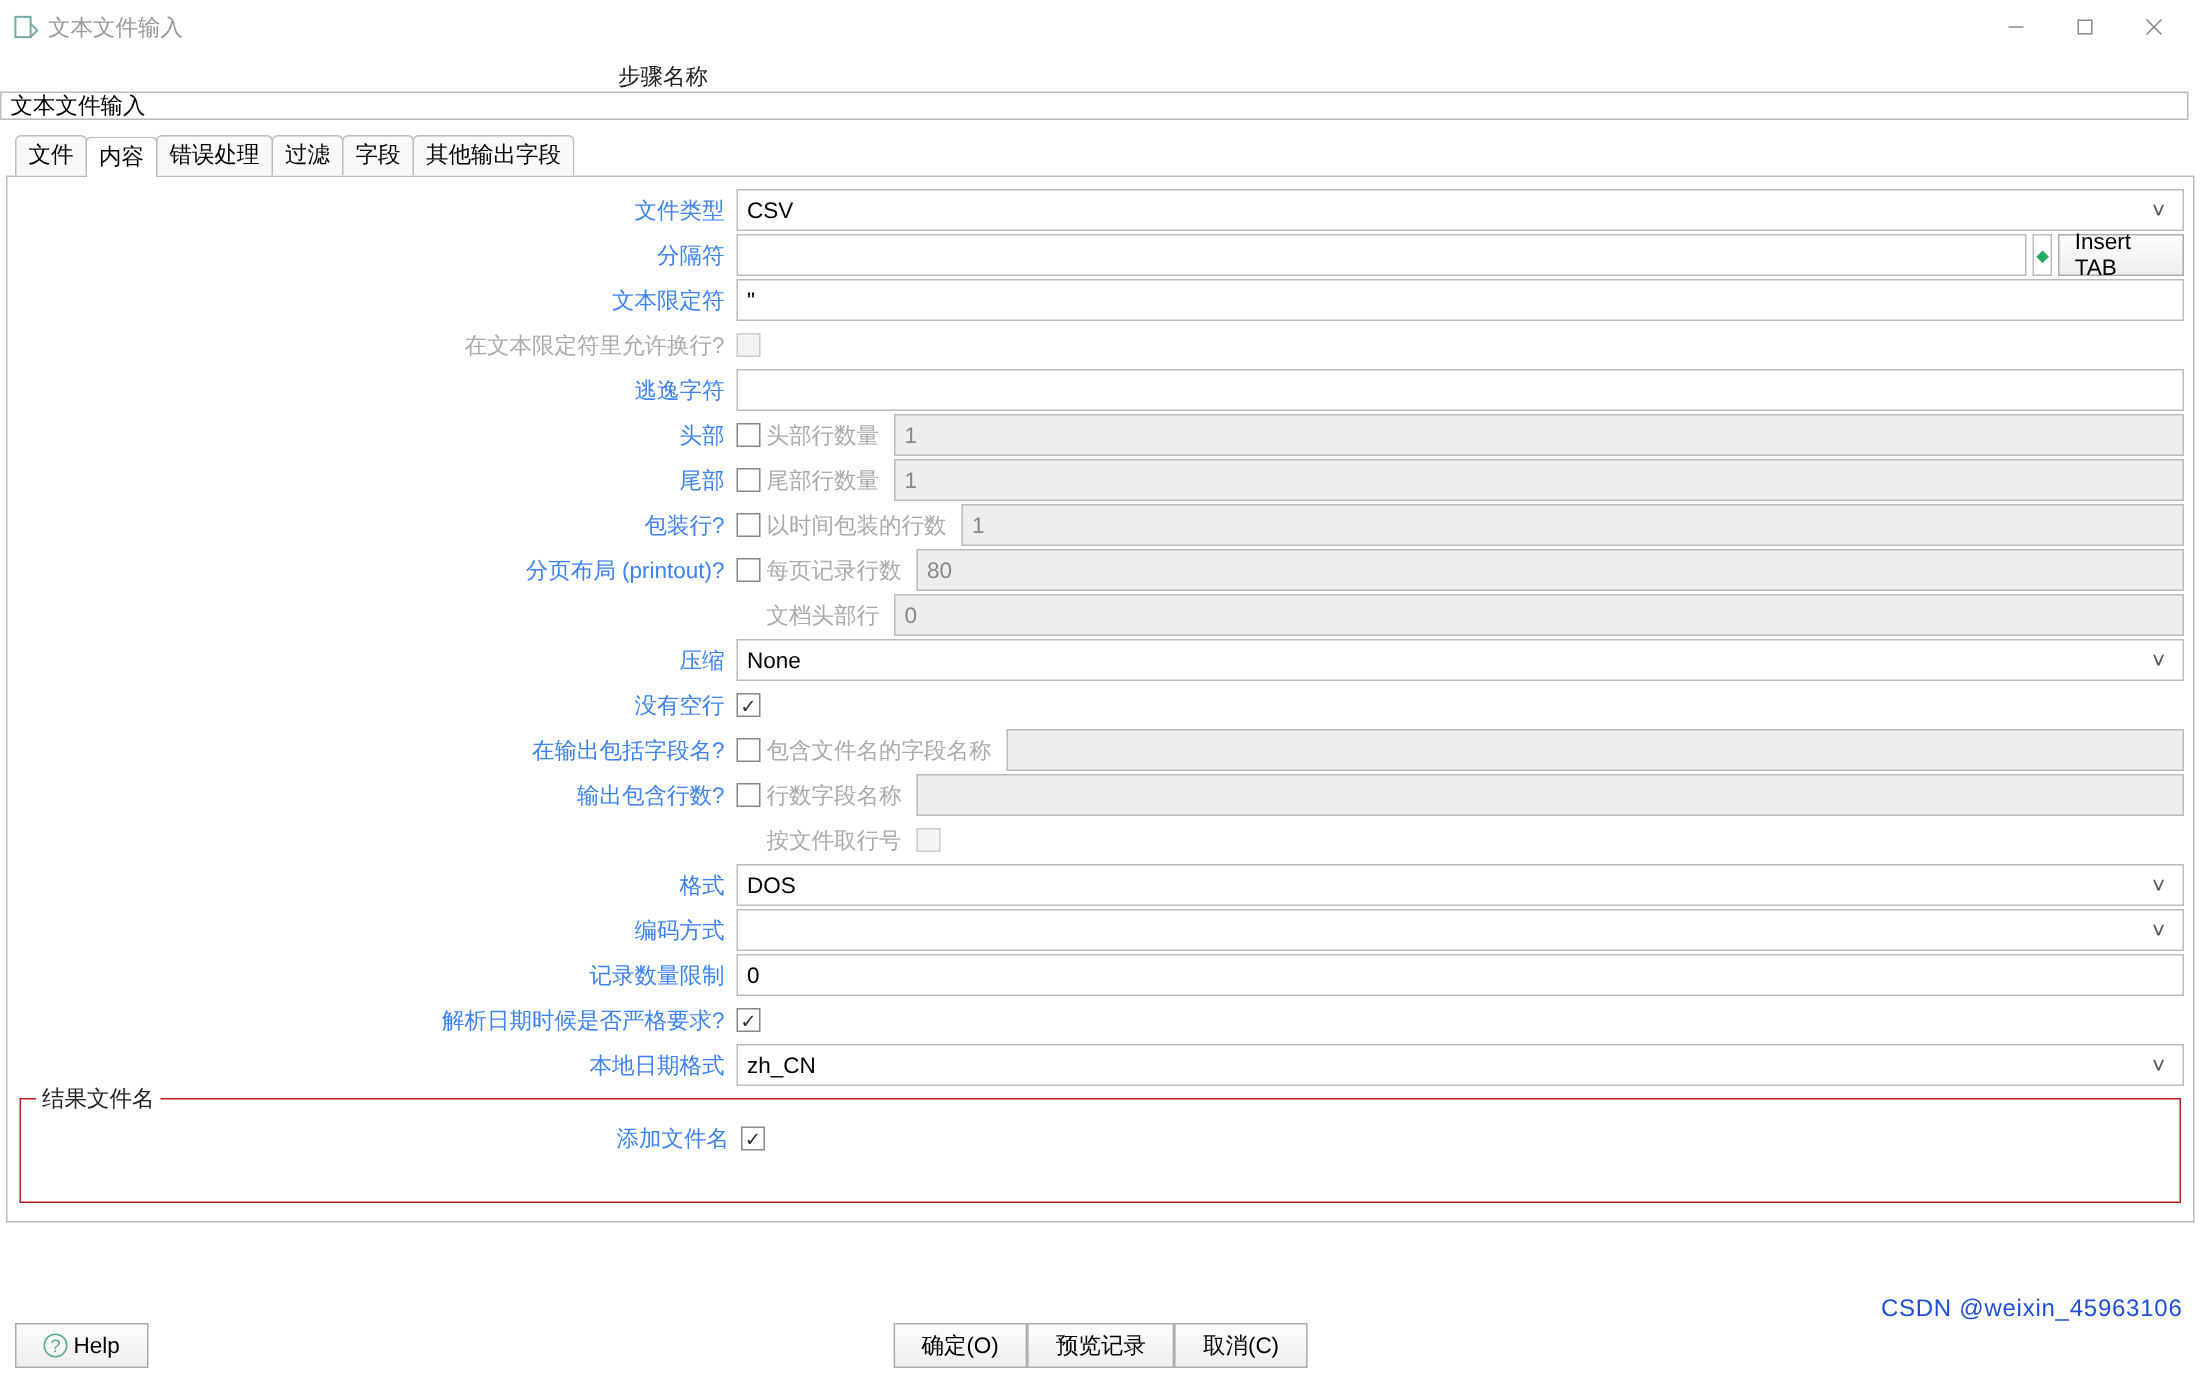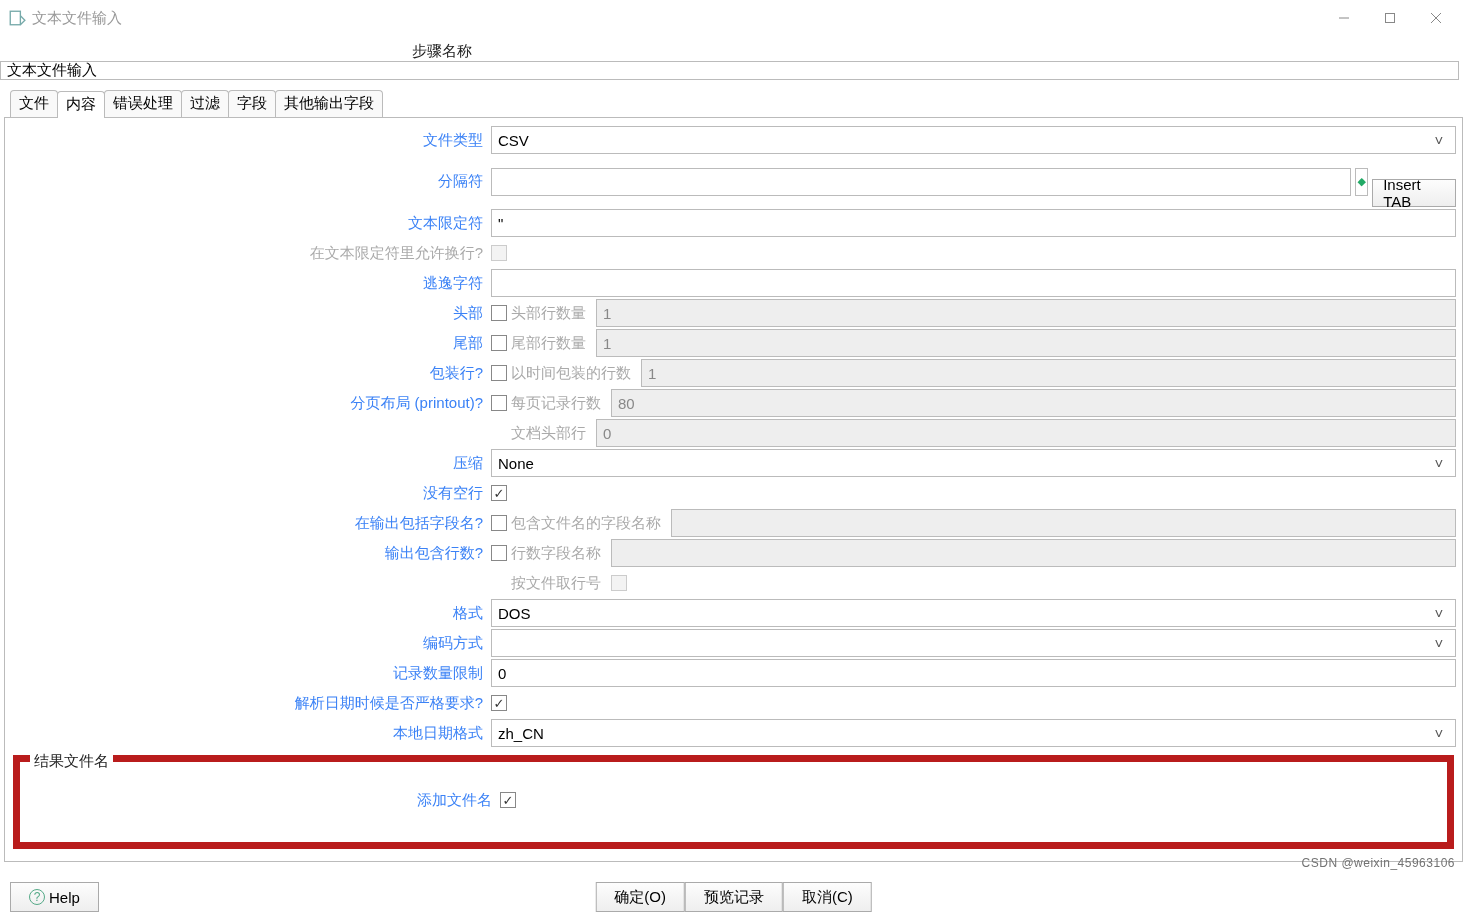--- a/index.html
+++ b/index.html
@@ -30,33 +30,33 @@
 .row .field { flex: 1; display: flex; align-items: center; gap: 4px; }
 
 input[type=text], .select { height: 28px; border: 1px solid #bbb; padding: 0 6px; background: #fff; width: 100%; }
 input[type=text]:disabled, .select.disabled, input.disabled { background: #eee; color: #888; }
 .select { display: flex; align-items: center; justify-content: space-between; }
 .select .caret { width: 20px; text-align: center; color: #555; }
 .chk { width: 16px; height: 16px; border: 1px solid #888; background: #fff; display: inline-flex; align-items: center; justify-content: center; flex: 0 0 16px; }
 .chk.checked::after { content: "✓"; font-size: 13px; color: #333; line-height: 1; }
 .chk.disabled { border-color: #ccc; background: #f3f3f3; }
 
-.btn { height: 28px; padding: 0 10px; border: 1px solid #aaa; background: linear-gradient(#fdfdfd,#eee); cursor: default; display: inline-flex; align-items: center; margin-top: 23px; }
+.btn { height: 28px; padding: 0 10px; border: 1px solid #aaa; background: linear-gradient(#fdfdfd,#eee); cursor: default; display: inline-flex; align-items: center; }
 .small-diamond { width: 14px; height: 28px; border: 1px solid #bbb; display:flex; align-items:center; justify-content:center; color:#2a6; font-size:11px; background:#fff;}
 
-.groupbox { border: 7px solid #b91c1c; margin: 8px 2px 2px 2px; padding: 22px 8px 26px 8px; position: relative; }
+.groupbox { border: 1px solid #b91c1c; margin: 8px 2px 2px 2px; padding: 10px 8px 26px 8px; position: relative; }
 .groupbox .legend { position: absolute; top: -10px; left: 10px; background: #fff; padding: 0 4px; color: #222; }
 
 .bottombar { position: absolute; left: 0; right: 0; bottom: 10px; display: flex; align-items: center; padding: 0 10px; }
 .bottombar .center { position: absolute; left: 50%; transform: translateX(-50%); display: flex; }
 .bottombar .btn { height: 30px; padding: 0 18px; }
 .helpbtn { display: inline-flex; align-items: center; gap: 4px; }
 .helpbtn .qmark { width: 16px; height: 16px; border-radius: 50%; border: 1px solid #5a8; color: #5a8; display:inline-flex; align-items:center; justify-content:center; font-size:12px; }
 
-.watermark { position: absolute; right: 12px; bottom: 52px; color: #737373; font-size: 12px; letter-spacing: 0.5px; }
+.watermark { position: absolute; right: 12px; bottom: 40px; color: #1d4ed8; font-size: 16px; letter-spacing: 0.5px; }
 </style>
 </head>
 <body>
 
 <div class="titlebar">
   <span class="icon">
     <svg viewBox="0 0 16 16">
         <rect x="2" y="2" width="9" height="12" fill="none" stroke="#7aa" stroke-width="1.2"></rect>
         <path d="M11 6 l4 4 -4 4" fill="none" stroke="#7aa" stroke-width="1.2"></path>
       </svg>

